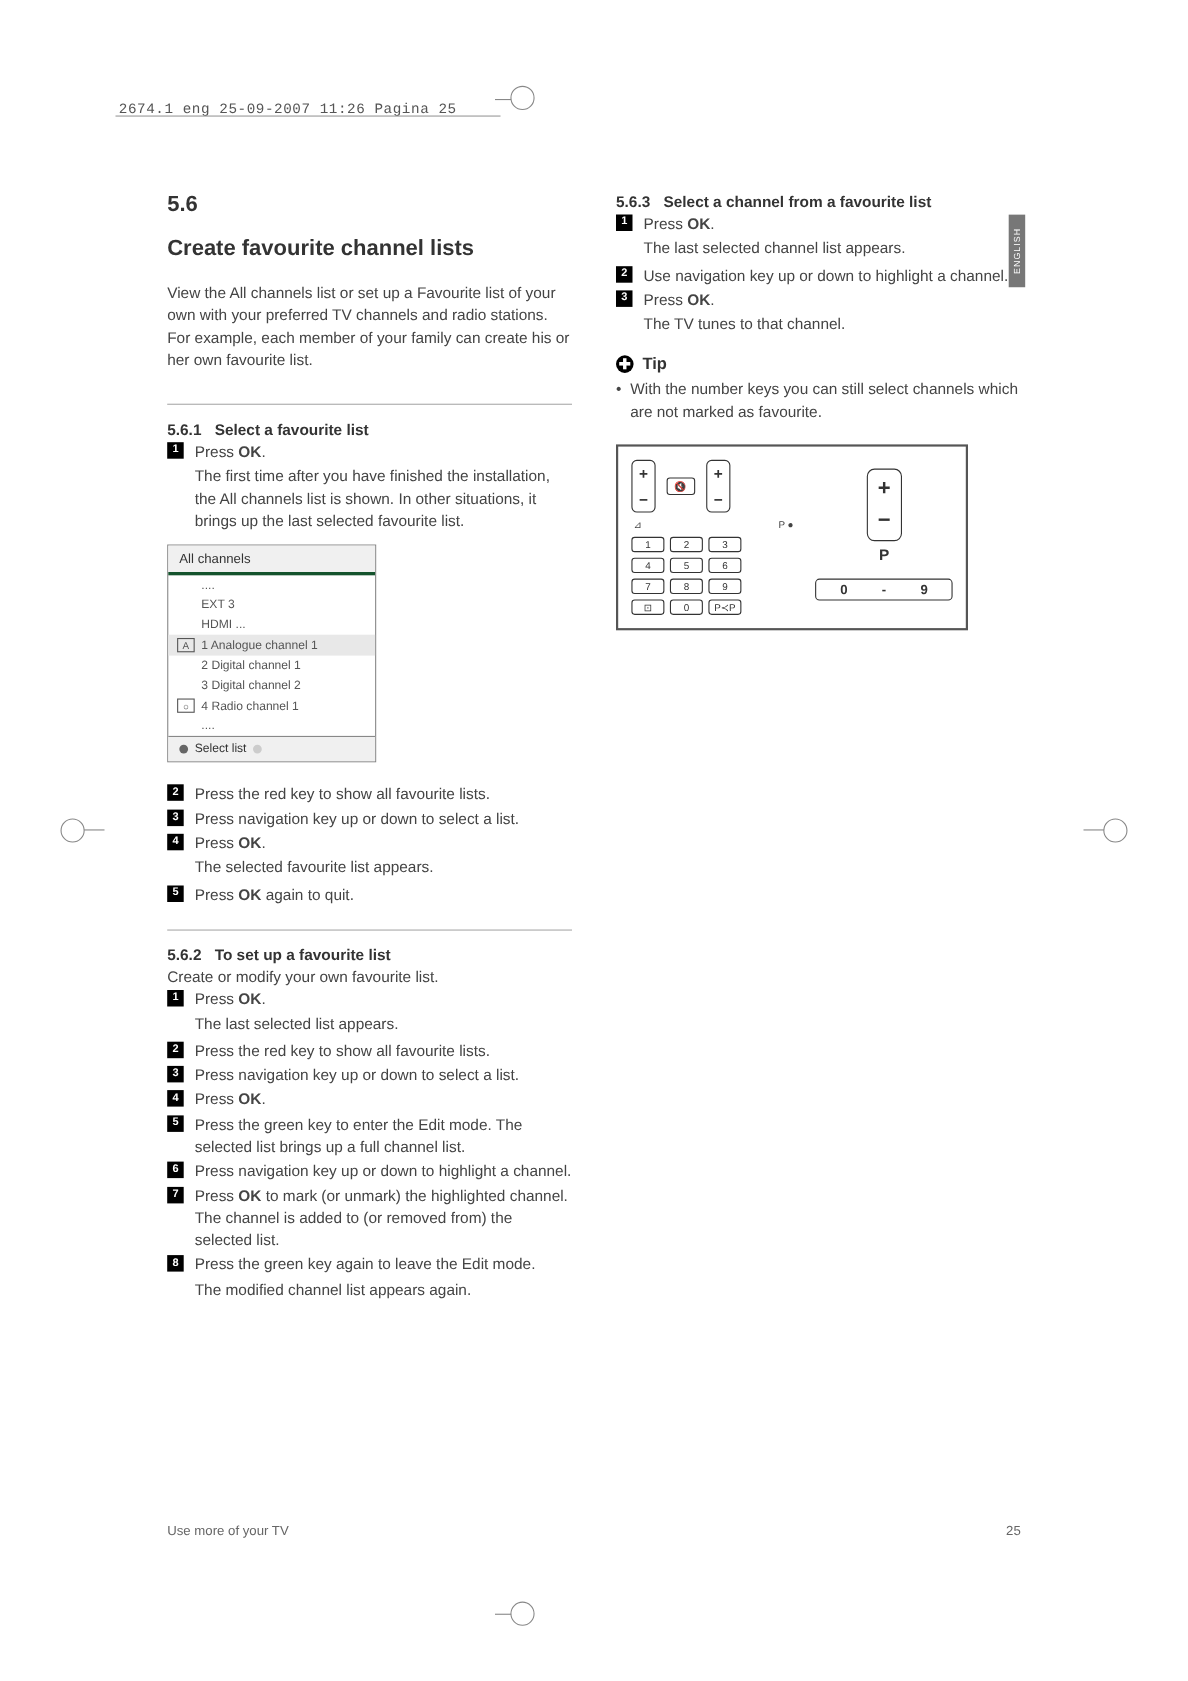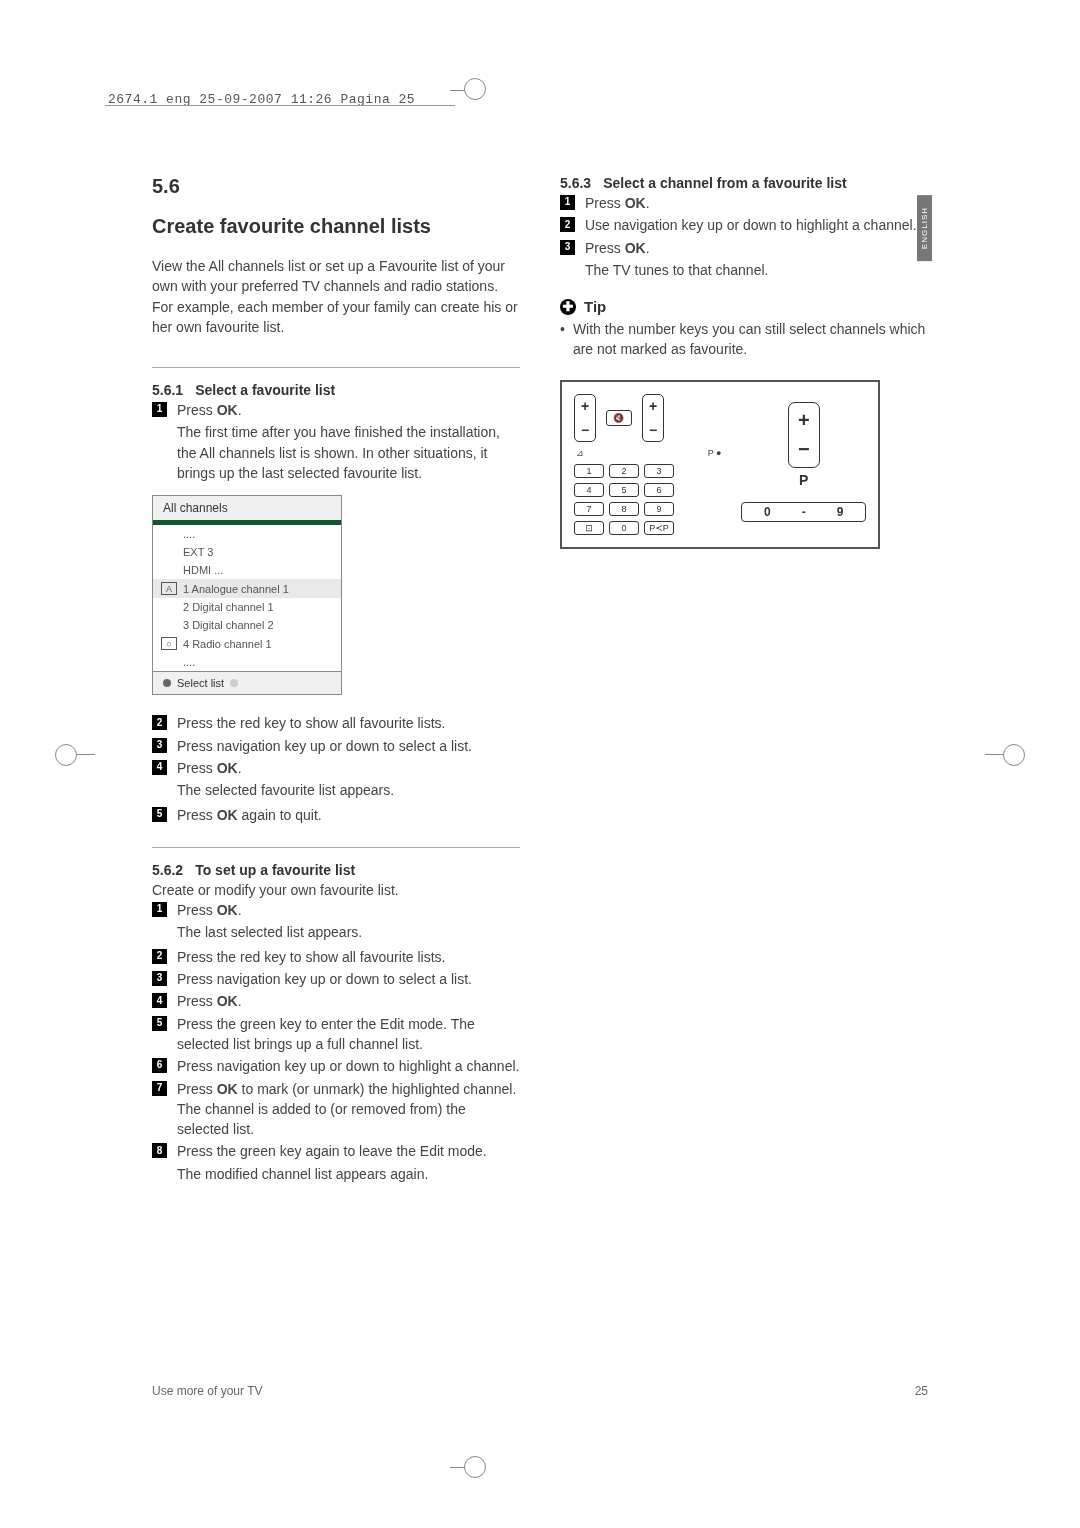--- a/index.html
+++ b/index.html
@@ -235,21 +235,21 @@
     }
     .channel-list-widget {
       width: 190px;
       border: 1px solid #888;
       margin: 12px 0 18px 0;
       font-size: 12px;
     }
     .channel-list-title {
       padding: 5px 10px;
       background: #f0f0f0;
-      border-bottom: 5px solid #14532d;
+      border-bottom: 3px solid #14532d;
     }
     .channel-list-body {
       padding: 0;
     }
     .channel-row {
       display: flex;
       align-items: center;
       gap: 6px;
       padding: 3px 8px;
       font-size: 11px;
@@ -601,20 +601,21 @@
     <div class="subsection">
       <p class="subsection-heading">
         <span class="subsection-num">5.6.3</span><span>Select a channel from a favourite list</span>
       </p>
       <ul class="steps">
         <li>
             <span class="step-num">1</span>
             <span class="step-text"><span>Press </span><span class="bold">OK</span><span>.</span></span>
           </li>
       </ul>
+      <p class="step-desc">The last selected channel list appears.</p>
       <ul class="steps">
         <li>
             <span class="step-num">2</span>
             <span class="step-text">Use navigation key up or down to highlight a channel.</span>
           </li>
         <li>
             <span class="step-num">3</span>
             <span class="step-text"><span>Press </span><span class="bold">OK</span><span>.</span></span>
           </li>
       </ul>

